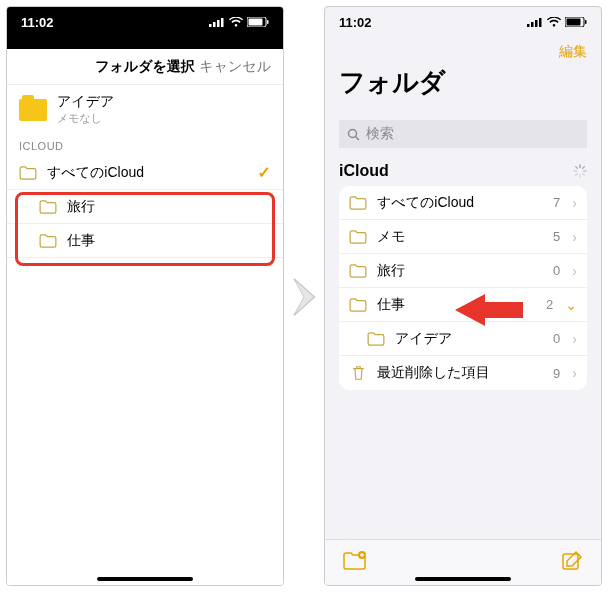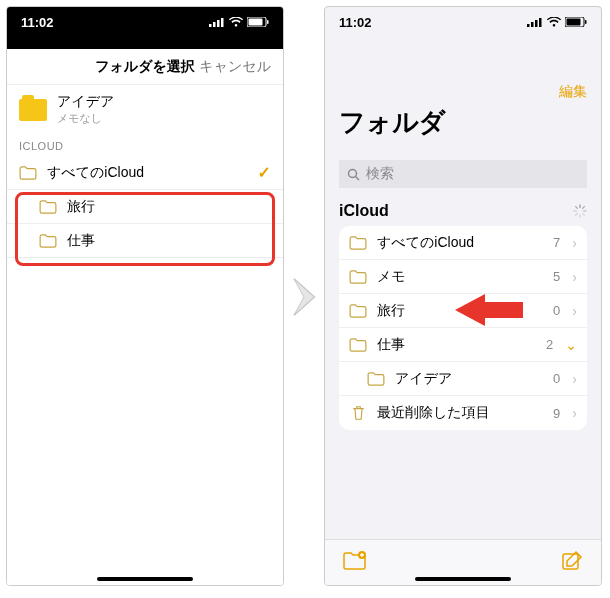--- a/index.html
+++ b/index.html
@@ -30,21 +30,21 @@
   
   .folder-row { display: flex; align-items: center; height: 34px; padding: 0 12px; border-bottom: 1px solid #eee; position: relative; }
   .folder-row.indent-1 { padding-left: 32px; }
   .folder-icon { width: 18px; height: 14px; margin-right: 10px; flex-shrink:0; }
   .folder-icon svg { display:block; }
   .folder-label { font-size: 14px; flex: 1; }
   .check { color: #e8a302; font-size: 16px; font-weight: 700; }
   
   .hl-box { position: absolute; border: 3px solid #e7352c; border-radius: 8px; left: 8px; right: 8px; top: 185px; height: 74px; pointer-events: none; }
   
-  .r-header { display: flex; justify-content: flex-end; padding: 6px 14px 2px; margin-top: 40px; }
+  .r-header { display: flex; justify-content: flex-end; padding: 6px 14px 2px; }
   .r-edit { color: #e8a302; font-size: 14px; }
   .r-bigtitle { font-size: 26px; font-weight: 700; padding: 2px 14px 20px; }
   .r-search { margin: 0 14px 10px; height: 28px; background: #e4e4e9; border-radius: 0; display: flex; align-items: center; padding: 0 8px; gap: 6px; color: #8a8a8e; font-size: 14px; }
   .r-group { margin: 0 14px; }
   .r-group-head { display: flex; justify-content: space-between; align-items: center; font-size: 16px; font-weight: 700; padding: 4px 0 6px; }
   .spinner { width: 14px; height: 14px; color:#888; }
   .r-list { background: #fff; border-radius: 10px; overflow: hidden; }
   .r-row { display: flex; align-items: center; height: 34px; padding: 0 10px; border-bottom: 1px solid #eee; gap: 10px; }
   .r-row:last-child { border-bottom: none; }
   .r-row.indent-1 { padding-left: 28px; }

